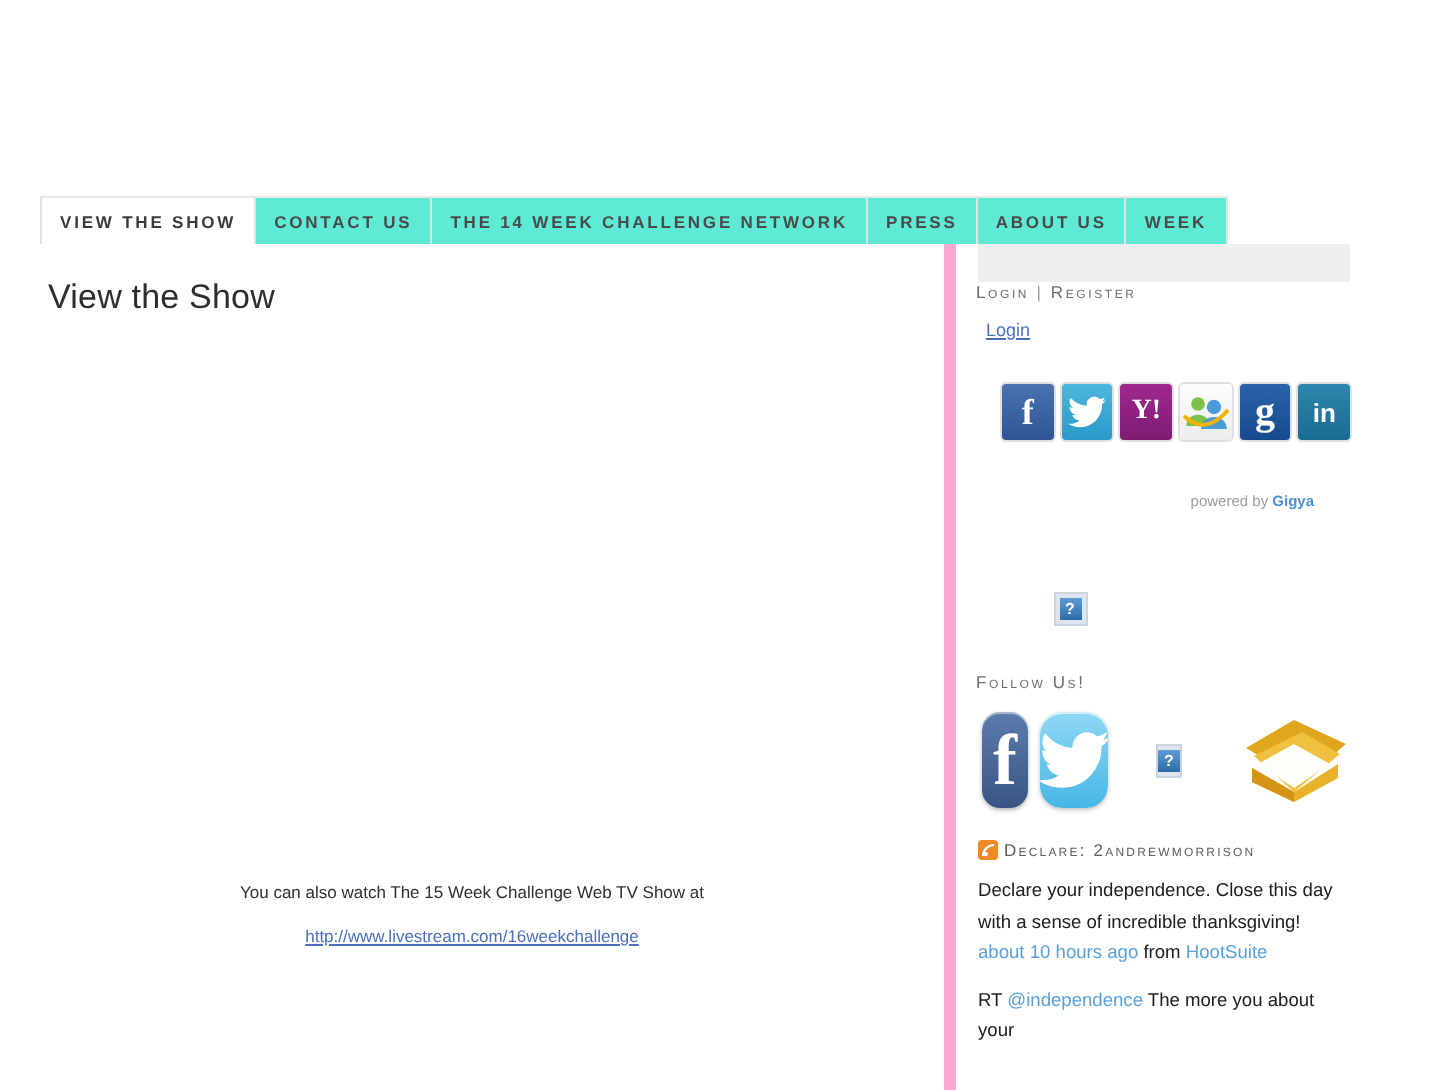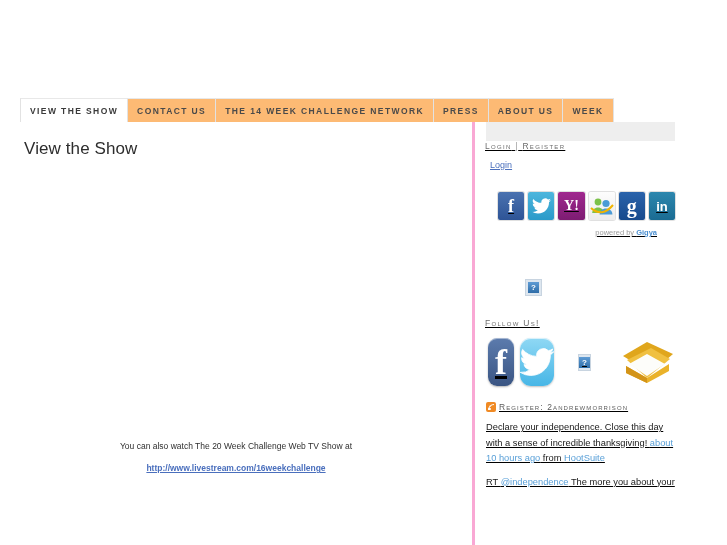--- a/index.html
+++ b/index.html
@@ -32,21 +32,21 @@
   .navtabs {
     display: flex;
     align-items: stretch;
     height: 24px;
     font-size: 0;
   }
   .tab {
     display: flex;
     align-items: center;
     padding: 0 9px;
-    background: #fdba74;
+    background: #5eead4;
     border-left: 1px solid #e2e2e2;
     border-top: 1px solid #e8e8e8;
     font-size: 8.5px;
     letter-spacing: 1.4px;
     color: #4a4a4a;
     font-weight: bold;
     white-space: nowrap;
     cursor: pointer;
     height: 24px;
     box-sizing: border-box;
@@ -97,31 +97,29 @@
     display: block;
     text-align: center;
     font-size: 8.5px;
     margin-top: 12px;
     padding-right: 24px;
   }
   .watch-url a {
     color: #4a6fbd;
     text-decoration: underline;
     cursor: pointer;
-    font-weight: bold;
   }
 
   
   .sidebar {
     width: 219px;
     box-sizing: border-box;
     position: relative;
     background: #ffffff;
-    border-left: 3px solid #f9a8d4;
-    text-decoration: underline;
+    border-left: 6px solid #f9a8d4;
   }
   .sidebar-topbar {
     height: 19px;
     background: #eeeeee;
     margin-left: 11px;
     margin-right: 16px;
   }
   .sidebar-inner {
     padding: 0 16px 0 7px;
   }
@@ -183,21 +181,21 @@
   .gi-twitter  { background: linear-gradient(#4db6dd,#2a9ac9); font-size: 17px; }
   .gi-yahoo    { background: linear-gradient(#a0288f,#7d1c72); font-family: "Liberation Serif", serif; font-size: 14px; }
   .gi-msn      { background: linear-gradient(#fdfdfd,#ececec); }
   .gi-google   { background: linear-gradient(#2a63ab,#174a8c); font-family: "Liberation Serif", serif; font-size: 20px; }
   .gi-linkedin { background: linear-gradient(#2d87ae,#1a6b92); font-size: 13px; font-family: "Liberation Sans", sans-serif; }
 
   .powered {
     text-align: right;
     font-size: 7.5px;
     color: #9b9b9b;
-    margin-top: 8px;
+    margin-top: 26px;
     padding-right: 18px;
   }
   .powered .brand { color: #4b8fd0; font-weight: bold; }
 
   .section-gap-1 { height: 27px; }
 
   .clickhere-img {
     margin-top: 14px;
     text-align: center;
     padding-right: 90px;
@@ -341,21 +339,21 @@
         <span>WEEK</span>
       </div>
   </div>
 </div>
 
 <div class="page">
 
   <div class="main">
     <h1 class="page-title">View the Show</h1>
     <div class="video-stage"></div>
-    <div class="watch-line">You can also watch The 20 Week Challenge Web TV Show at</div>
+    <div class="watch-line">You can also watch The 15 Week Challenge Web TV Show at</div>
     <div class="watch-url">
       <a href="#">http://www.livestream.com/16weekchallenge</a>
     </div>
   </div>
 
   <div class="sidebar">
     <div class="sidebar-topbar"></div>
 
     <div class="sidebar-inner">
 
@@ -438,21 +436,21 @@
               <polygon points="9,26 30,38 52,24 52,31 30,43 9,33" fill="#eab22a"></polygon>
               <polygon points="9,26 30,38 30,43 9,33" fill="#d39418"></polygon>
             </svg>
           </div>
         </div>
       </div>
 
       <div class="twitter-feed">
         <div class="tw-head">
           <span class="rss-icon"></span>
-          <span class="tw-head-title">Register: 2andrewmorrison</span>
+          <span class="tw-head-title">Declare: 2andrewmorrison</span>
         </div>
 
         <div class="tweet">
           <span>Declare your independence. Close this day with a sense of incredible thanksgiving! </span><span class="lnk">about 10 hours ago</span><span> from </span><span class="lnk">HootSuite</span>
         </div>
 
         <div class="tweet">
           <span>RT </span><span class="lnk">@independence</span><span> The more you about your</span>
         </div>
       </div>

